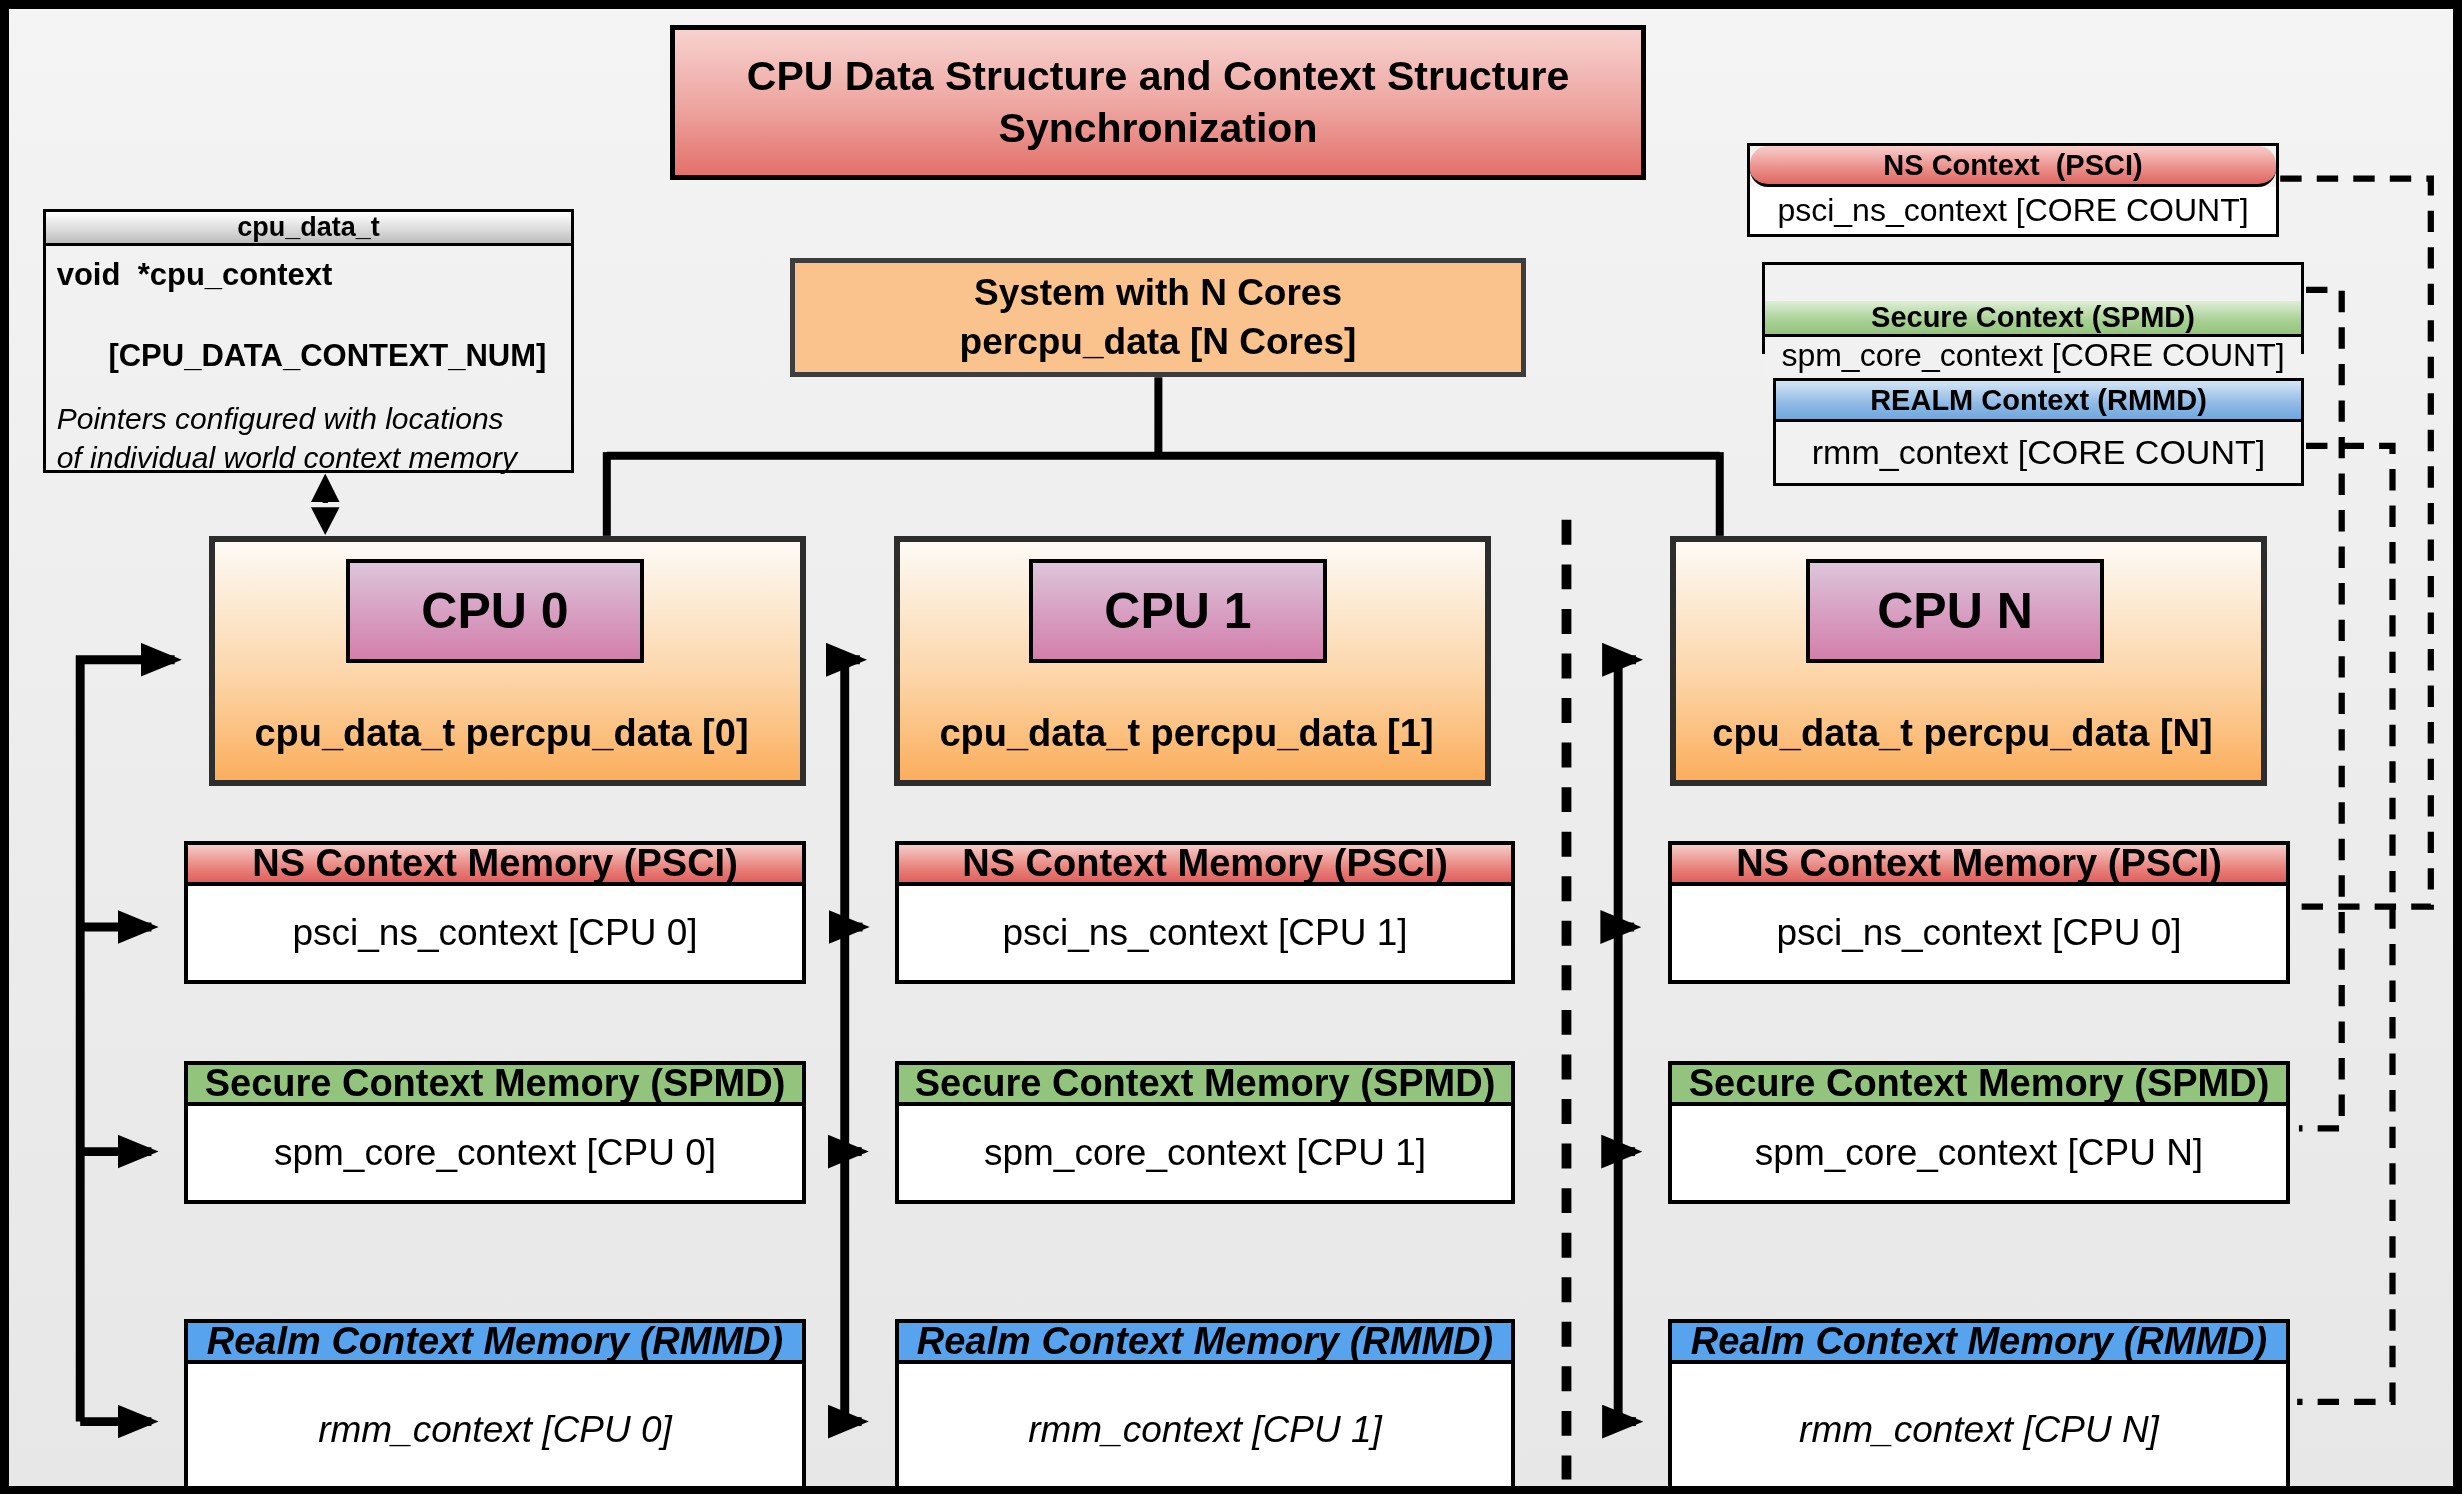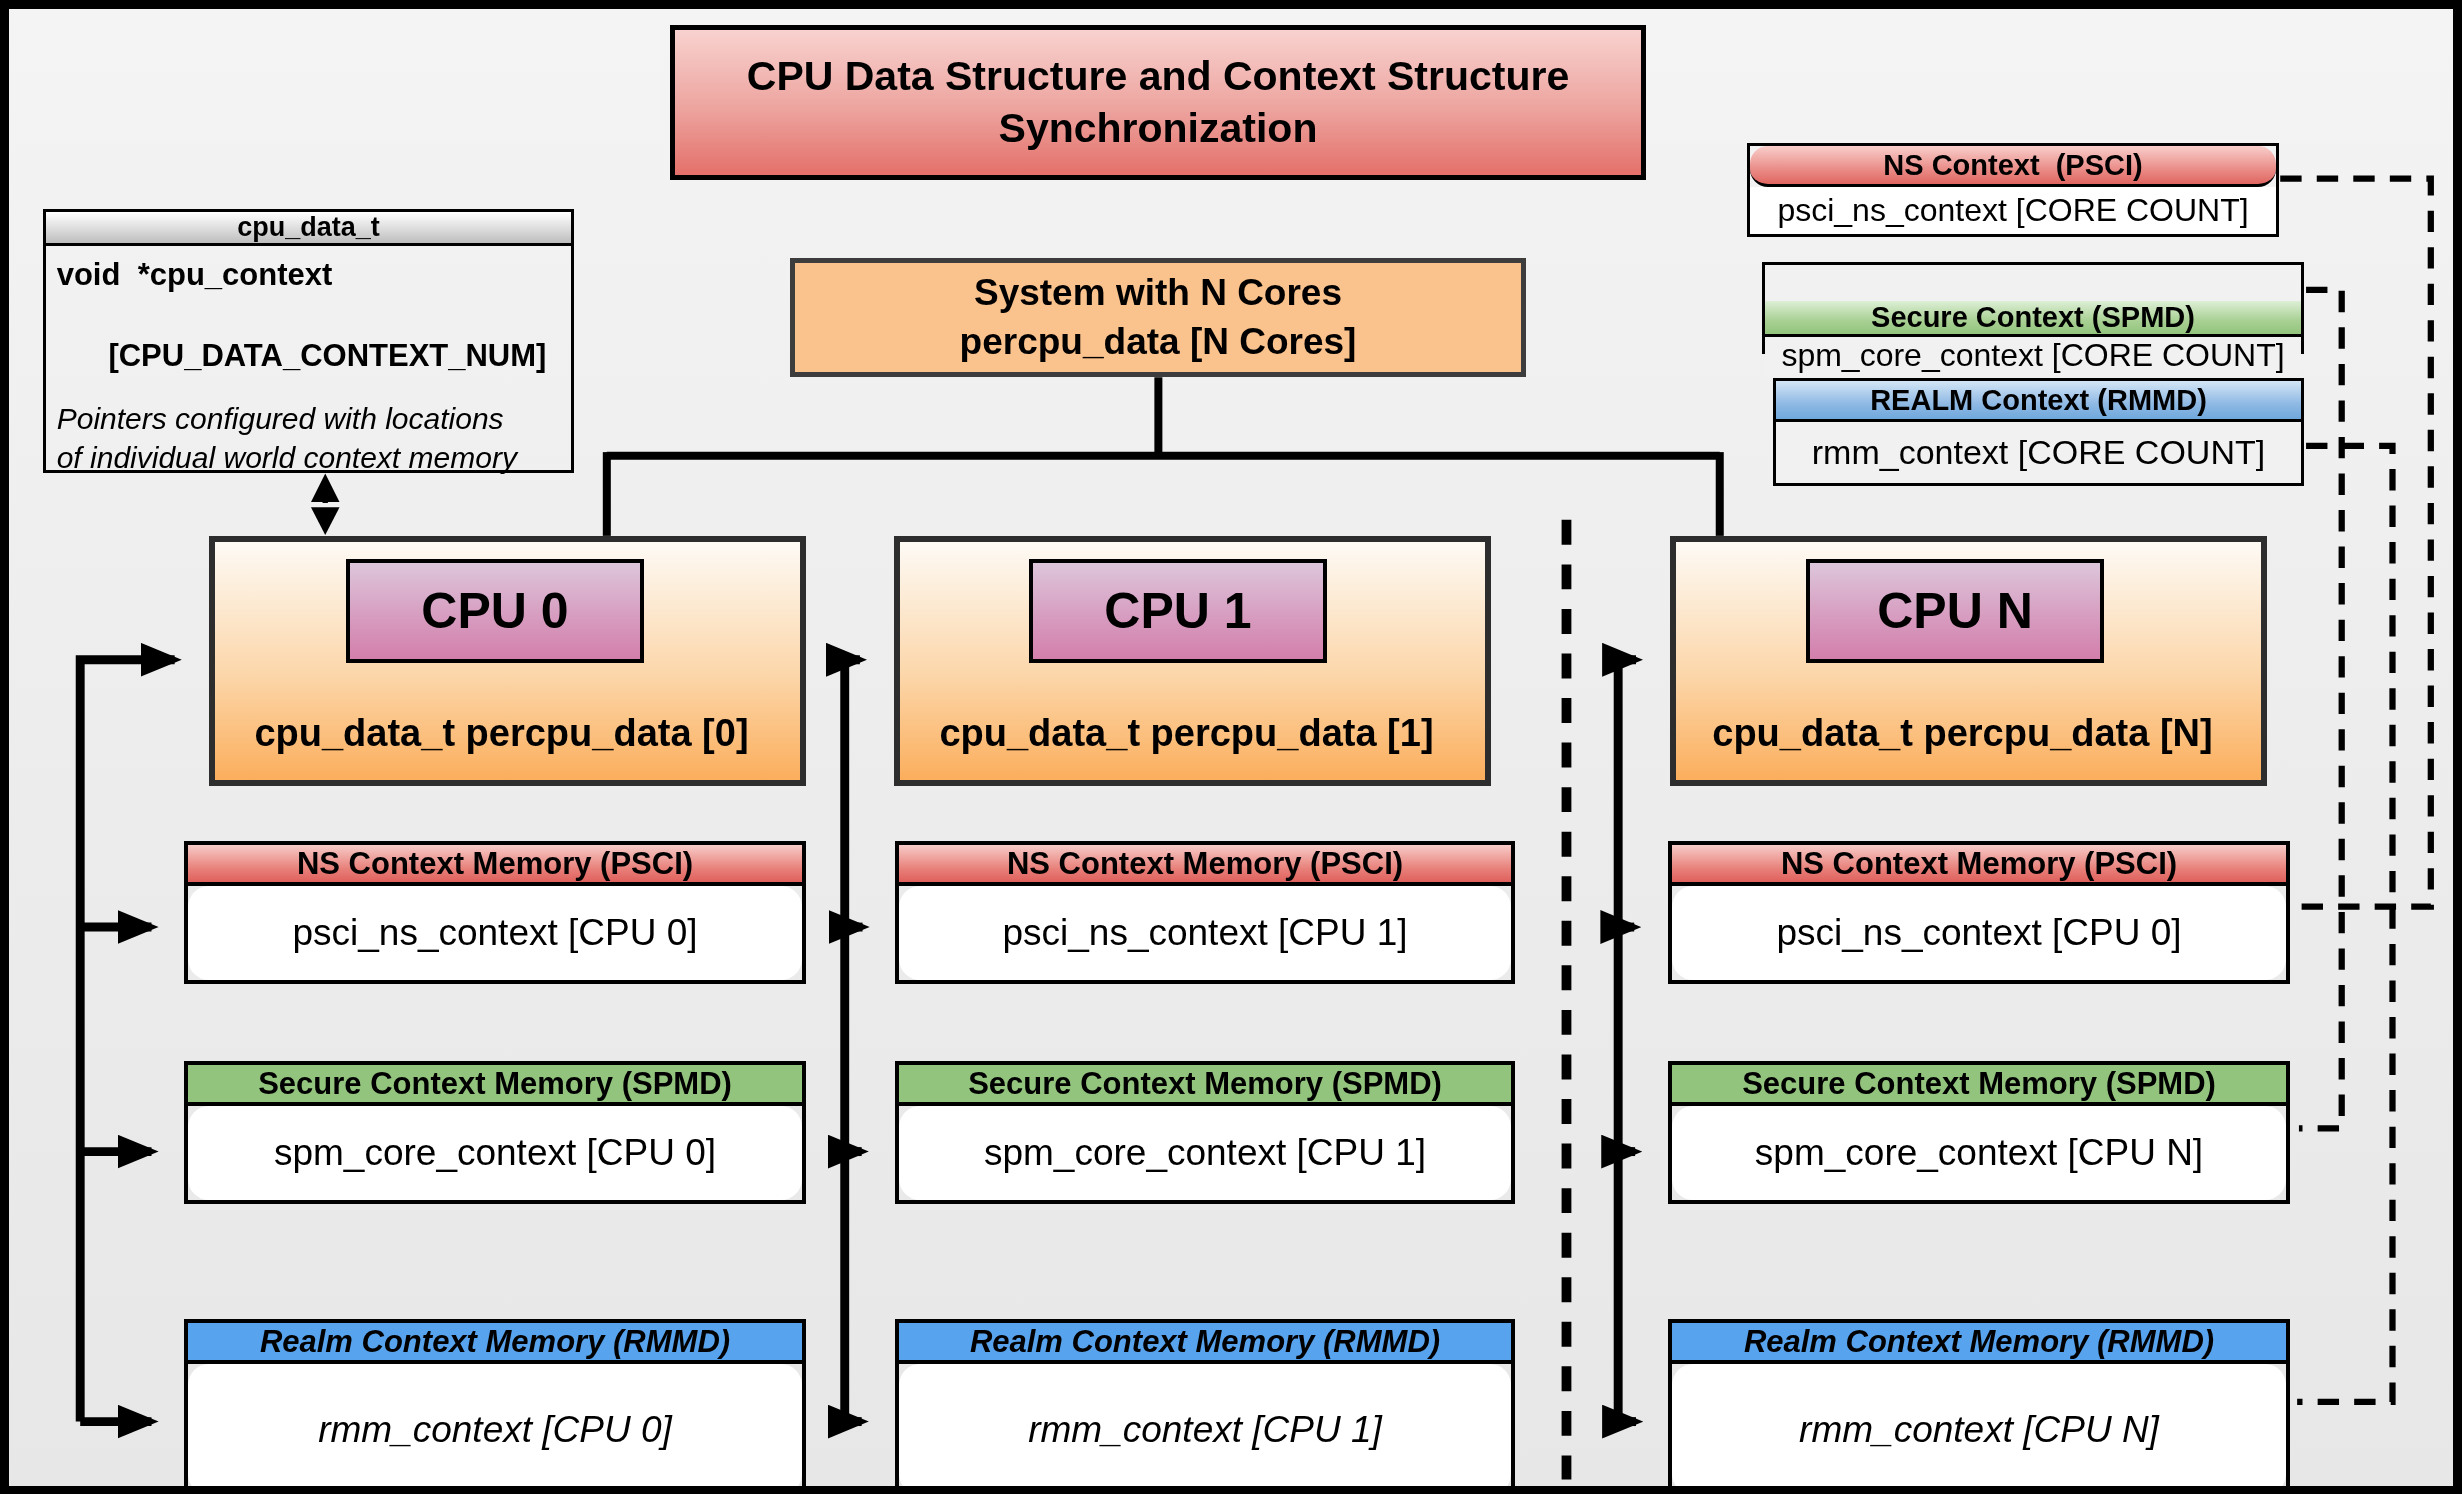--- a/index.html
+++ b/index.html
@@ -72,22 +72,22 @@
     background:linear-gradient(180deg,#ddc6dc 0%,#d79dc0 55%,#d37fab 100%);
     display:flex;align-items:center;justify-content:center;
     font-weight:bold;font-size:50px;
   }
   .cpu-data-text{position:absolute;z-index:3;width:585px;top:712px;text-align:center;
     font-weight:bold;font-size:38px;}
 
   
   .row-box{border:4.5px solid #000;justify-content:flex-start;align-items:stretch;}
   .row-box .hdr{box-sizing:border-box;height:41px;border-bottom:4.5px solid #000;
-    display:flex;align-items:center;justify-content:center;font-weight:bold;font-size:31px;}
-  .row-box .bdy{flex:1;background:#ffffff;display:flex;align-items:center;justify-content:center;font-size:37px;border-radius:21px;}
+    display:flex;align-items:center;justify-content:center;font-weight:bold;font-size:38px;}
+  .row-box .bdy{flex:1;background:#ffffff;display:flex;align-items:center;justify-content:center;font-size:37px;}
   .hdr-ns{background:linear-gradient(180deg,#f7cbc8 0%,#e87f79 65%,#df605c 100%);}
   .hdr-secure{background:#93c47d;}
   .hdr-realm{background:#58a3ee;}
   .row-ns{top:841px;height:143px;}
   .row-secure{top:1061px;height:143px;}
   .row-realm{top:1319px;height:180px;font-style:italic;}
 </style>
 </head>
 <body>
 

